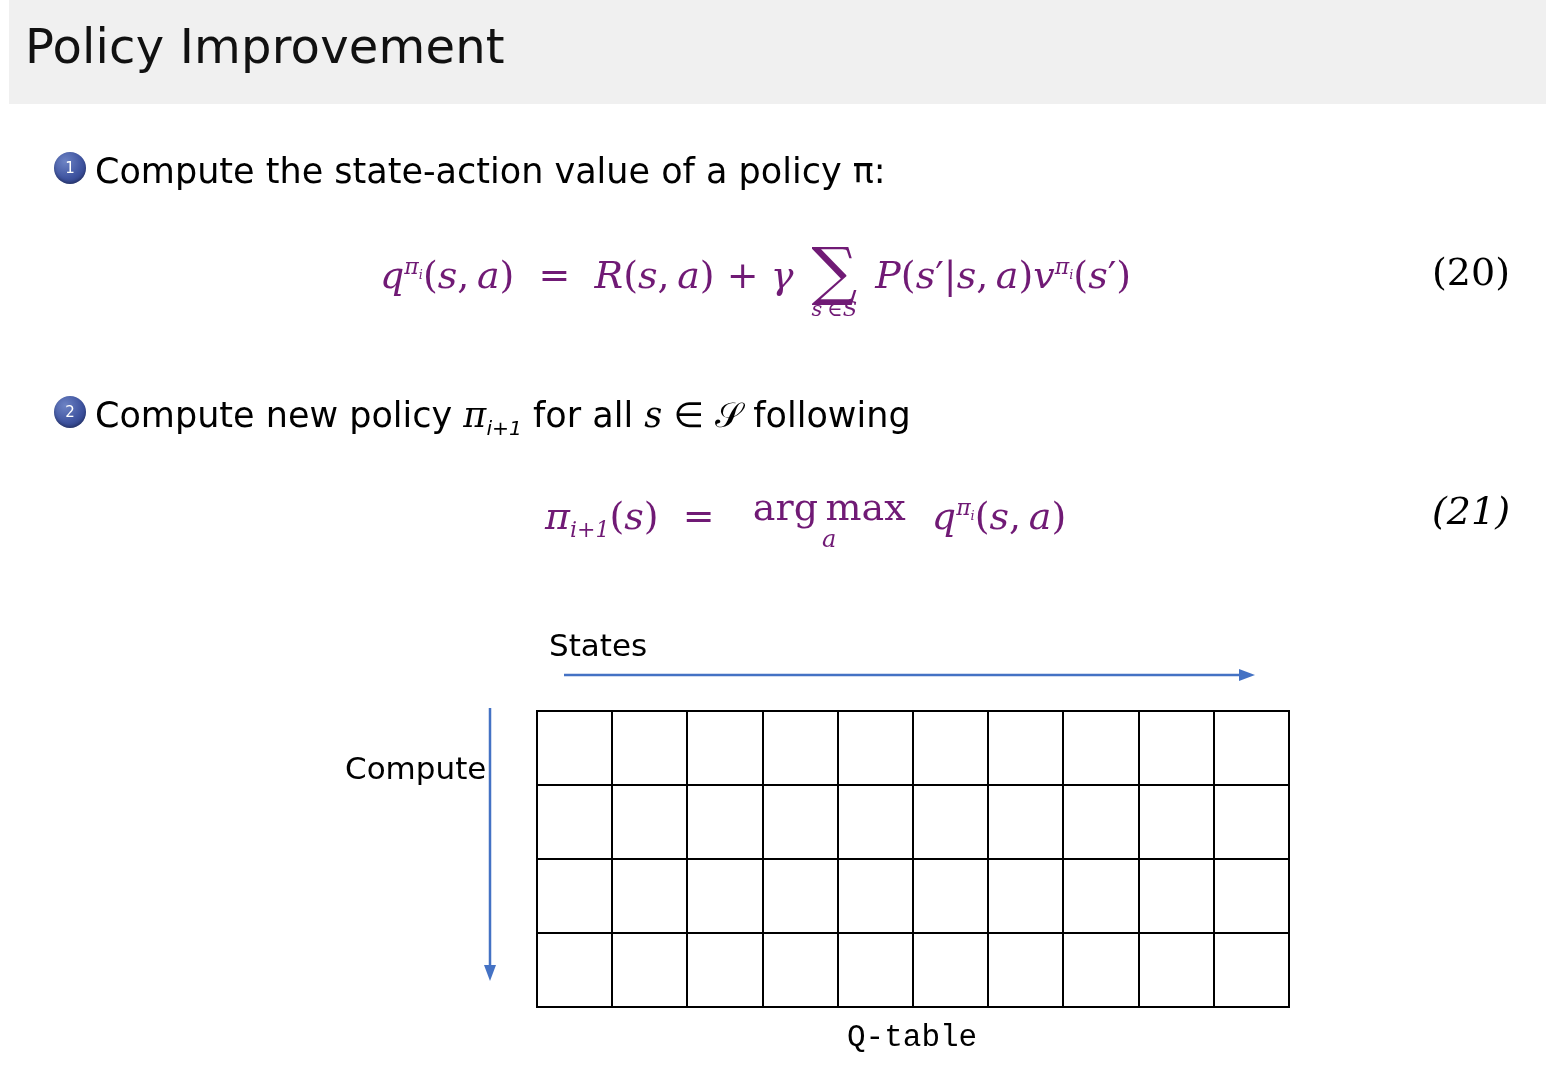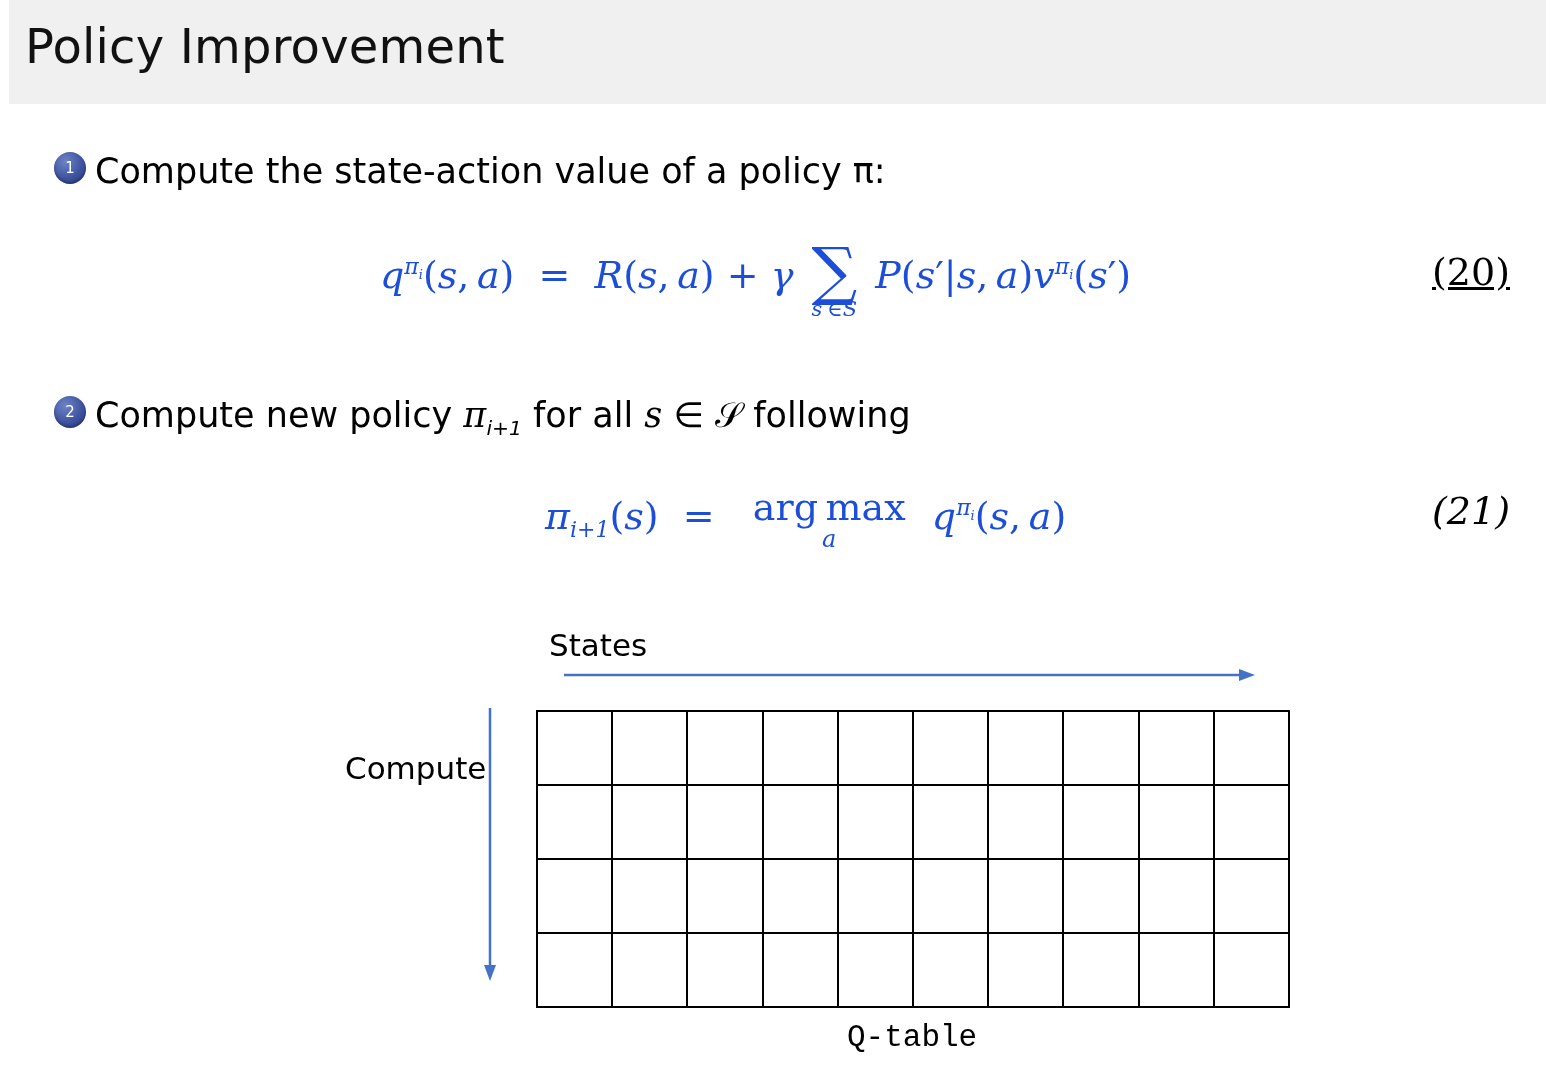--- a/index.html
+++ b/index.html
@@ -63,21 +63,21 @@
     line-height: 38px;
     white-space: nowrap;
     color: #000;
   }
 
   
   .math {
     position: absolute;
     font-family: "DejaVu Serif", serif;
     font-size: 38px;
-    color: #1d4ed8;
+    color: #701a75;
     white-space: nowrap;
   }
   .eqnum {
     position: absolute;
     font-family: "DejaVu Serif", serif;
     font-size: 38px;
     color: #000;
   }
   i.mi { font-style: italic; font-family: "DejaVu Serif", serif; }
   sup.sm, sub.sm { font-size: 0.58em; font-style: normal; }
@@ -162,21 +162,21 @@
 <div class="math" style="left:380px; top:240px;">
   <i class="mi">q</i><sup class="smi">π<sub class="sm" style="font-style:italic">i</sub></sup>(<i class="mi">s</i>, <i class="mi">a</i>)
   &nbsp;=&nbsp;
   <i class="mi">R</i>(<i class="mi">s</i>, <i class="mi">a</i>)&nbsp;+&nbsp;<i class="mi">γ</i>
   <span class="sigma-wrap">
     <span class="sigma-glyph">∑</span>
     <span class="sigma-sub"><i class="mi">s</i>′∈<i class="mi">S</i></span>
   </span>
   <i class="mi">P</i>(<i class="mi">s</i>′|<i class="mi">s</i>, <i class="mi">a</i>)<i class="mi">v</i><sup class="smi">π<sub class="sm" style="font-style:italic">i</sub></sup>(<i class="mi">s</i>′)
 </div>
-<div class="eqnum" style="left:1432px; top:250px;text-decoration:underline;">(20)</div>
+<div class="eqnum" style="left:1432px; top:250px;">(20)</div>
 
 <div class="enum-item" style="left:54px; top:396px;">
   <div class="enum-badge">2</div>
   <div class="enum-text">
     Compute new policy <i class="mi">π</i><sub class="sm" style="font-style:italic">i+1</sub> for all <i class="mi">s</i> ∈ 𝒮 following
   </div>
 </div>
 
 <div class="math" style="left:545px; top:487px;">
   <i class="mi">π</i><sub class="sm" style="font-style:italic">i+1</sub>(<i class="mi">s</i>)

